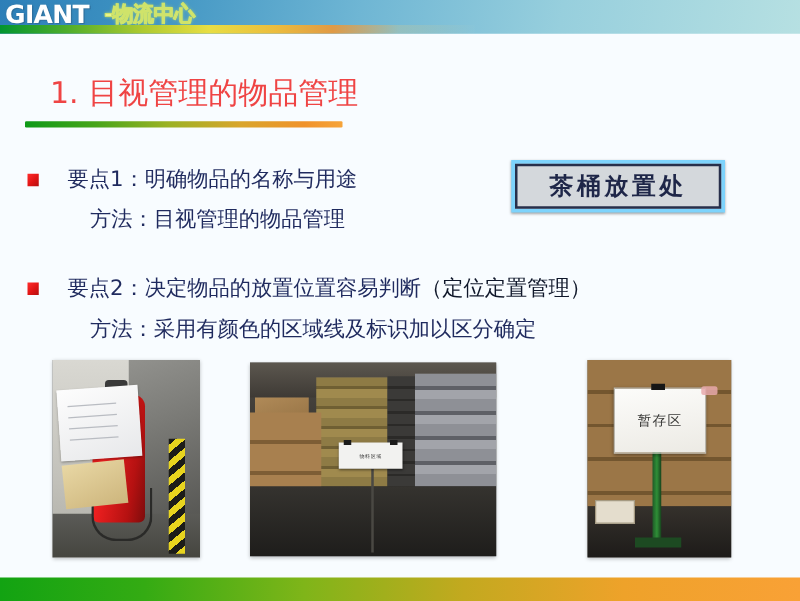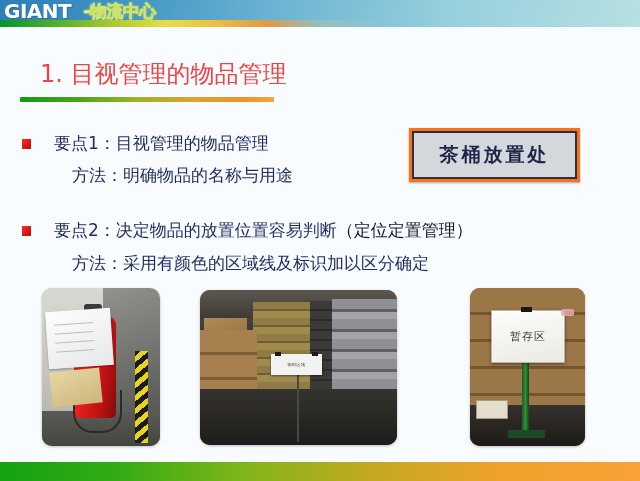--- a/index.html
+++ b/index.html
@@ -45,32 +45,32 @@
 
   
   .bullet-block{position:absolute;}
   .bullet-marker{position:absolute;width:9px;height:10px;
     background:linear-gradient(135deg,#ff2d2d 0%,#e01414 55%,#b31010 100%);}
   .b-line{position:absolute;white-space:nowrap;font-size:17px;color:#1f2a5e;
     font-family:"DejaVu Sans","Liberation Sans",sans-serif;}
   .hl-orange{color:#0f172a;}
 
   
-  .plate{position:absolute;left:409px;top:128px;width:171px;height:54px;
-    background:#f97316;padding:3px;box-sizing:border-box;
+  .plate{position:absolute;left:409px;top:128px;width:171px;height:42px;
+    background:#7dd3fc;padding:3px;box-sizing:border-box;
     box-shadow:0 1px 2px rgba(0,0,0,.35);}
   .plate-in{width:100%;height:100%;background:#d4d8dc;
     border:2px solid #272f4b;box-sizing:border-box;
     display:flex;align-items:center;justify-content:center;}
   .plate-txt{font-size:19px;color:#1e2648;font-weight:bold;letter-spacing:3px;
     font-family:"DejaVu Serif","Liberation Serif",serif;}
 
   
   .photo{position:absolute;overflow:hidden;background:#555;
-    box-shadow:0 1px 3px rgba(0,0,0,.25);border-radius:10px;}
+    box-shadow:0 1px 3px rgba(0,0,0,.25);}
 
   
   .p1{left:42px;top:288px;width:118px;height:158px;
       background:linear-gradient(160deg,#9a9a96 0%,#7b7b77 40%,#4a4a47 100%);}
   .p1 .wall{position:absolute;left:0;top:0;width:52%;height:100%;
       background:linear-gradient(180deg,#d9d8d2 0%,#c2c1ba 60%,#aeada6 100%);}
   .p1 .floor{position:absolute;left:0;bottom:0;width:100%;height:22%;
       background:linear-gradient(180deg,#5b5b57 0%,#45453f 100%);}
   .p1 .ext{position:absolute;left:27%;top:18%;width:36%;height:64%;
       background:linear-gradient(100deg,#d01616 0%,#ee2020 30%,#b51111 75%,#7d0c0c 100%);
@@ -153,22 +153,22 @@
       </div>
       <div class="header-bar"></div>
     </div>
   </div>
 
   <div class="title">1. 目视管理的物品管理</div>
   <div class="title-rule"></div>
 
   <div class="bullet-block">
     <div class="bullet-marker" style="left:22px;top:139px;"></div>
-    <div class="b-line" style="left:54px;top:132px;">要点1：目视管理的物品管理</div>
-    <div class="b-line" style="left:72px;top:164px;">方法：明确物品的名称与用途</div>
+    <div class="b-line" style="left:54px;top:132px;">要点1：明确物品的名称与用途</div>
+    <div class="b-line" style="left:72px;top:164px;">方法：目视管理的物品管理</div>
   </div>
 
   <div class="bullet-block">
     <div class="bullet-marker" style="left:22px;top:226px;"></div>
     <div class="b-line" style="left:54px;top:219px;">
       <span>要点2：决定物品的放置位置容易判断</span><span class="hl-orange">（定位定置管理）</span>
     </div>
     <div class="b-line" style="left:72px;top:252px;font-family:Liberation Mono, monospace;">方法：采用有颜色的区域线及标识加以区分确定</div>
   </div>
 

